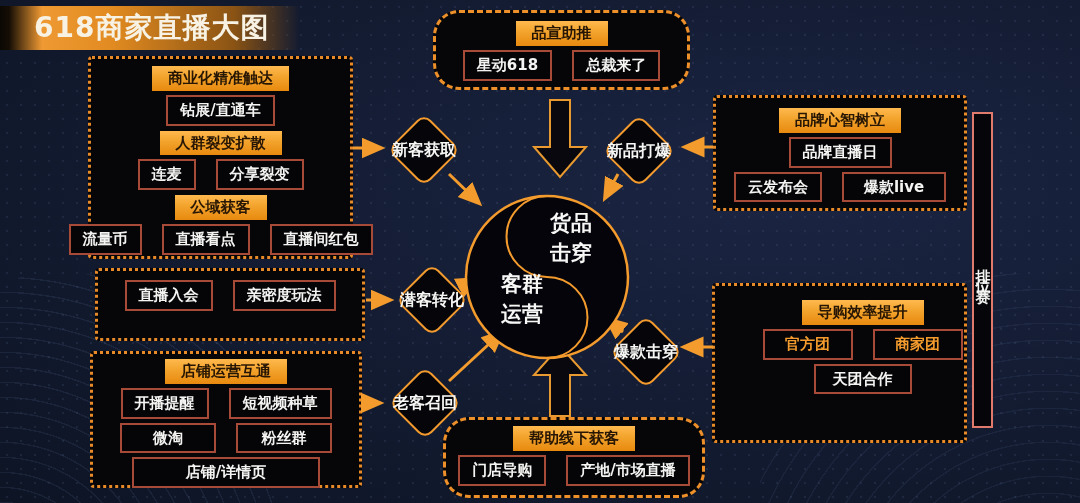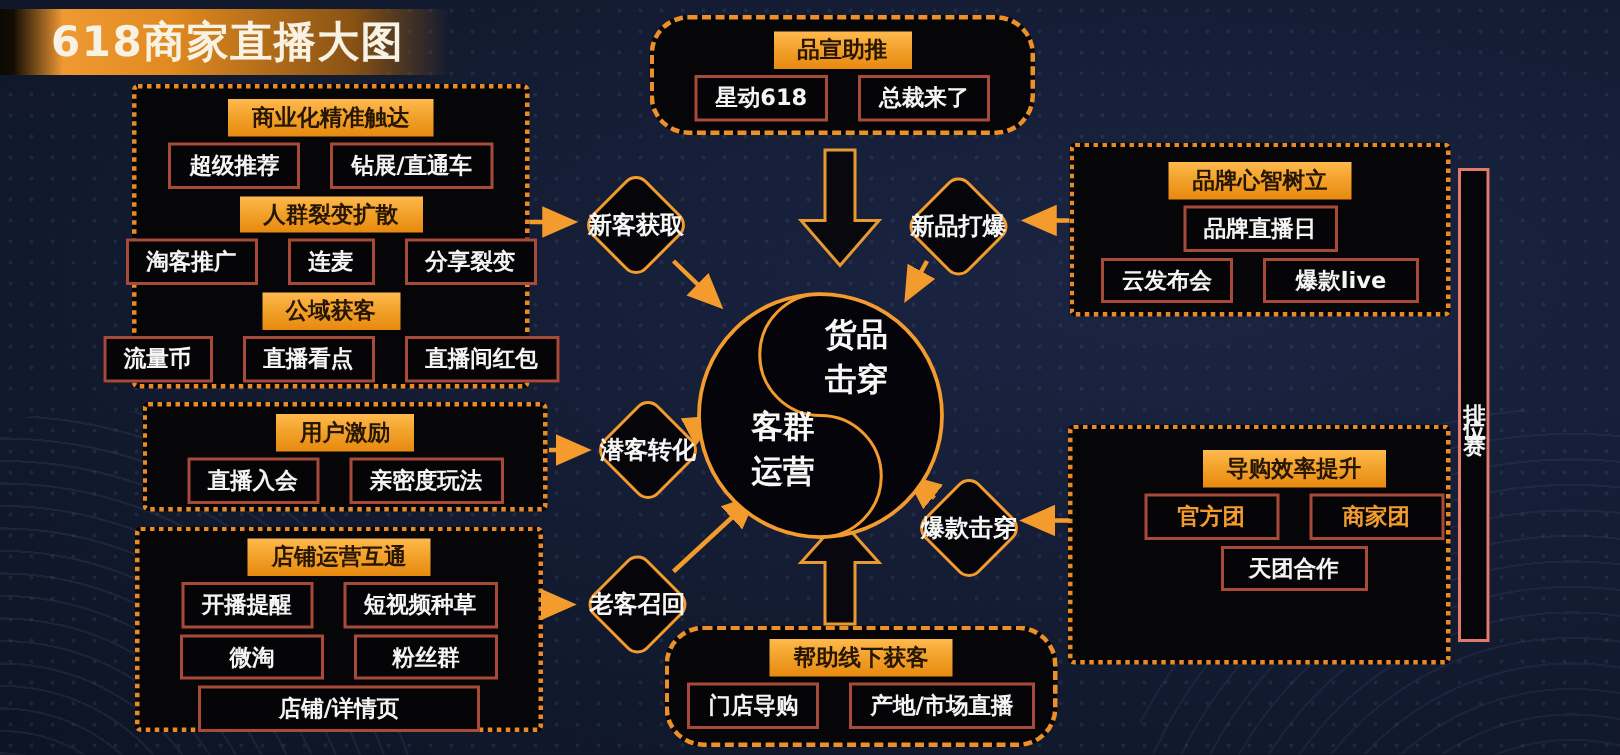--- a/index.html
+++ b/index.html
@@ -113,39 +113,36 @@
     <div class="hdr mt8">品宣助推</div>
     <div class="row mt4">
       <span class="item">星动618</span>
       <span class="item">总裁来了</span>
     </div>
   </div>
 
   <div class="gbox" style="left:88px;top:56px;width:265px;height:203px;padding-top:7px;">
     <div class="hdr">商业化精准触达</div>
     <div class="row mt4">
-      <span class="item">超级推荐</span>
       <span class="item">钻展/直通车</span>
     </div>
     <div class="hdr mt5">人群裂变扩散</div>
     <div class="row mt4">
-      <span class="item">淘客推广</span>
       <span class="item">连麦</span>
       <span class="item">分享裂变</span>
     </div>
     <div class="hdr mt5">公域获客</div>
     <div class="row mt4">
       <span class="item">流量币</span>
       <span class="item">直播看点</span>
       <span class="item">直播间红包</span>
     </div>
   </div>
 
   <div class="gbox" style="left:95px;top:268px;width:270px;height:73px;padding-top:5px;">
-    <div class="hdr">用户激励</div>
     <div class="row mt4">
       <span class="item">直播入会</span>
       <span class="item">亲密度玩法</span>
     </div>
   </div>
 
   <div class="gbox" style="left:90px;top:351px;width:272px;height:137px;padding-top:5px;">
     <div class="hdr">店铺运营互通</div>
     <div class="row mt4">
       <span class="item">开播提醒</span>

